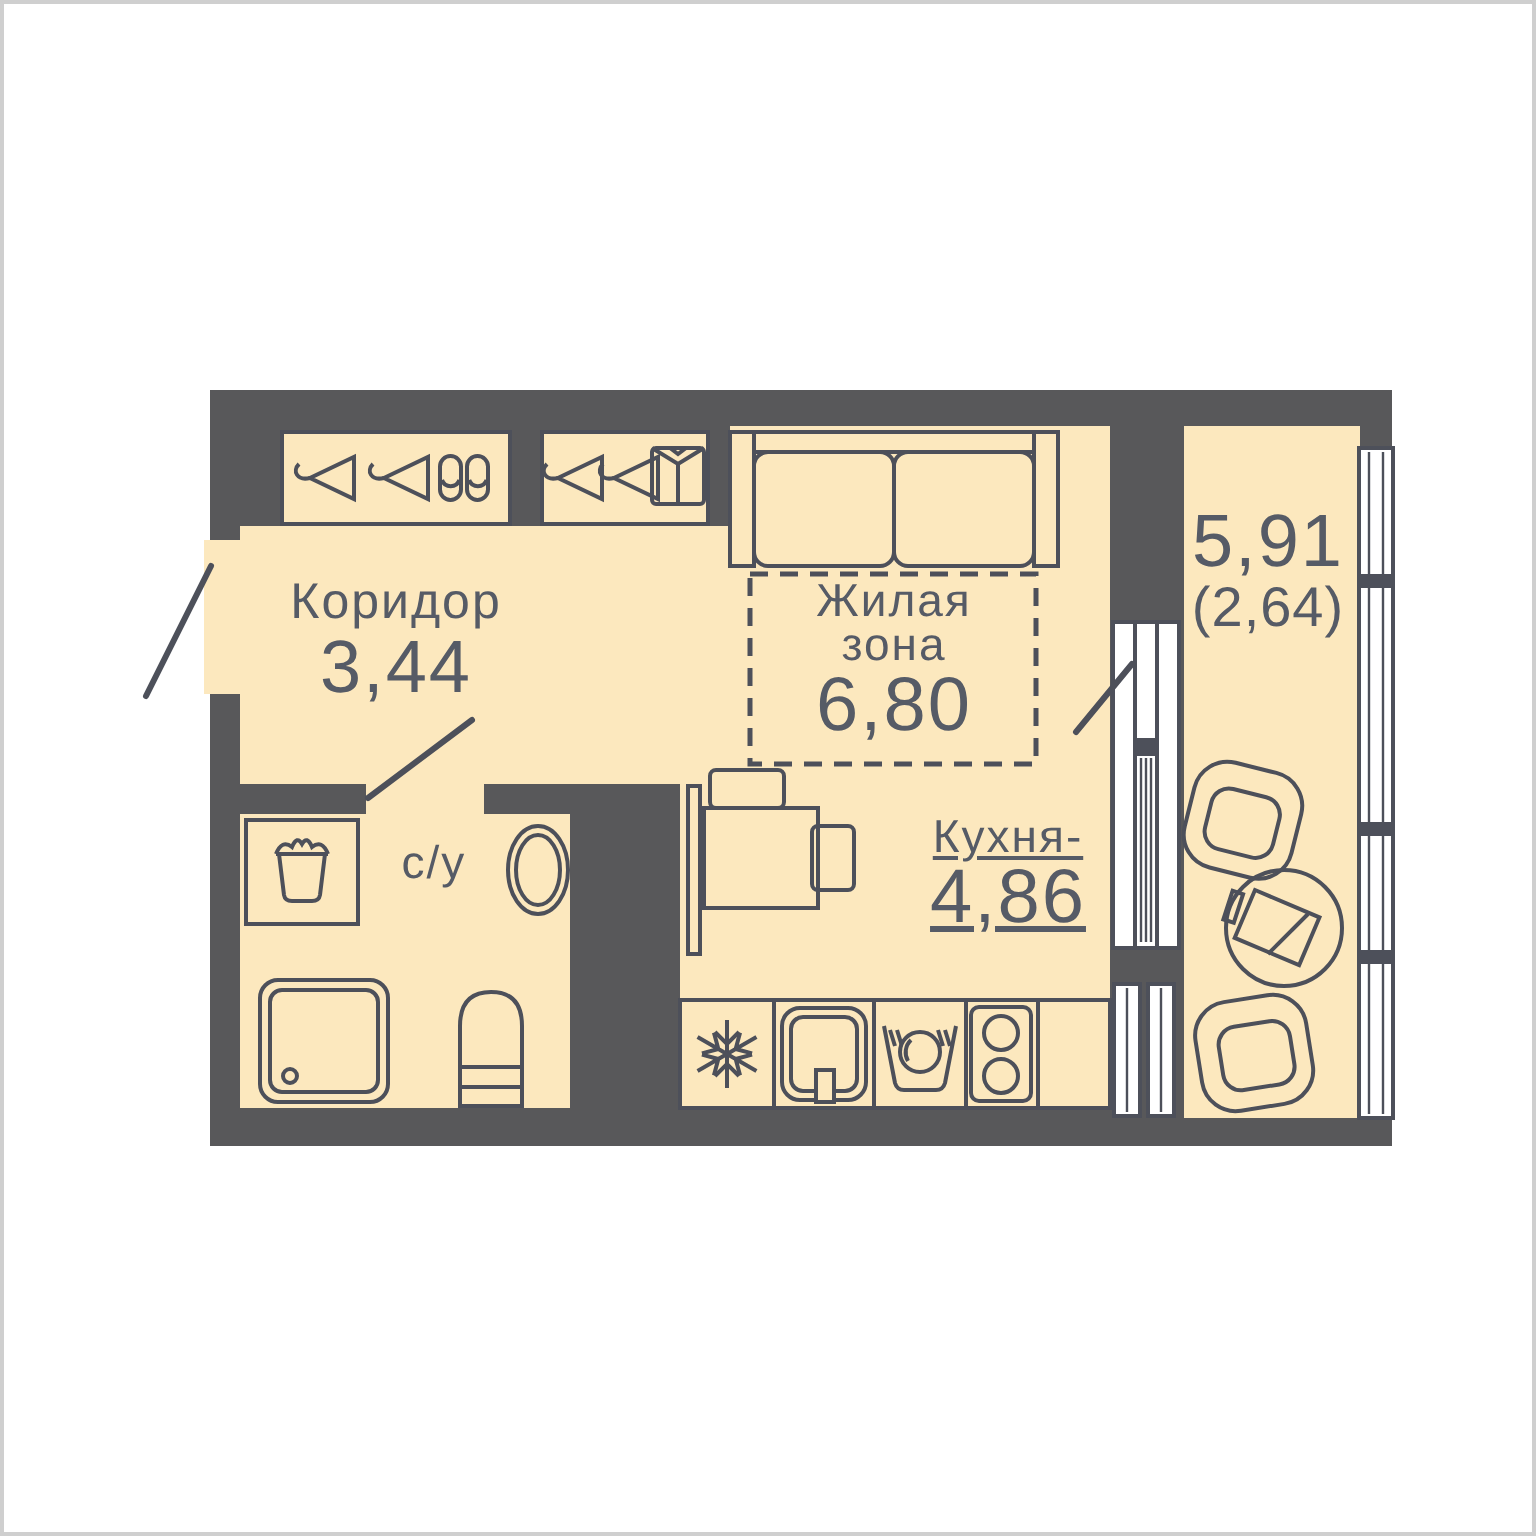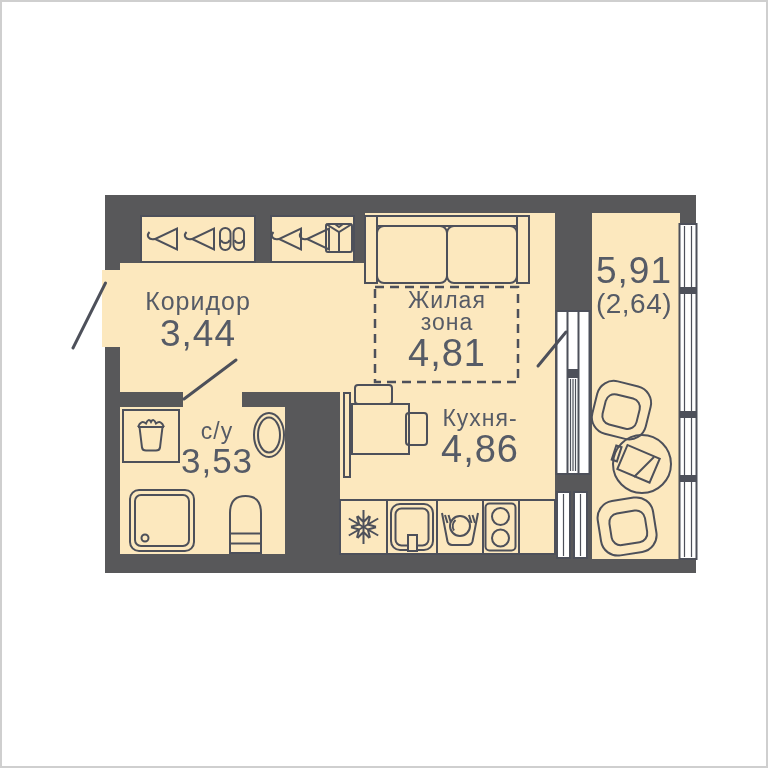--- a/index.html
+++ b/index.html
@@ -180,31 +180,30 @@
   </svg>
 
   <div class="label left" style="left:136px;top:286px;width:120px;">
     <div class="room-name big">Коридор</div>
     <div class="room-area b">3,44</div>
   </div>
 
   <div class="label" style="left:372px;top:287px;width:146px;">
     <div class="room-name">Жилая</div>
     <div class="room-name">зона</div>
-    <div class="room-area">4,81</div>
-  </div>
-
-  <div class="label" style="left:422px;top:405px;width:112px;">
+    <div class="room-area">6,80</div>
+  </div>
+
+  <div class="label" style="left:446px;top:405px;width:112px;text-decoration:underline;">
     <div class="room-name">Кухня-</div>
     <div class="room-area">4,86</div>
   </div>
 
   <div class="label" style="left:163px;top:418px;width:104px;">
     <div class="room-name">с/у</div>
-    <div class="room-area mid">3,53</div>
   </div>
 
   <div class="label" style="left:578px;top:249px;width:108px;">
     <div class="room-area b">5,91</div>
     <div class="room-area-sub">(2,64)</div>
   </div>
 
 </div>
 
 </body></html>

